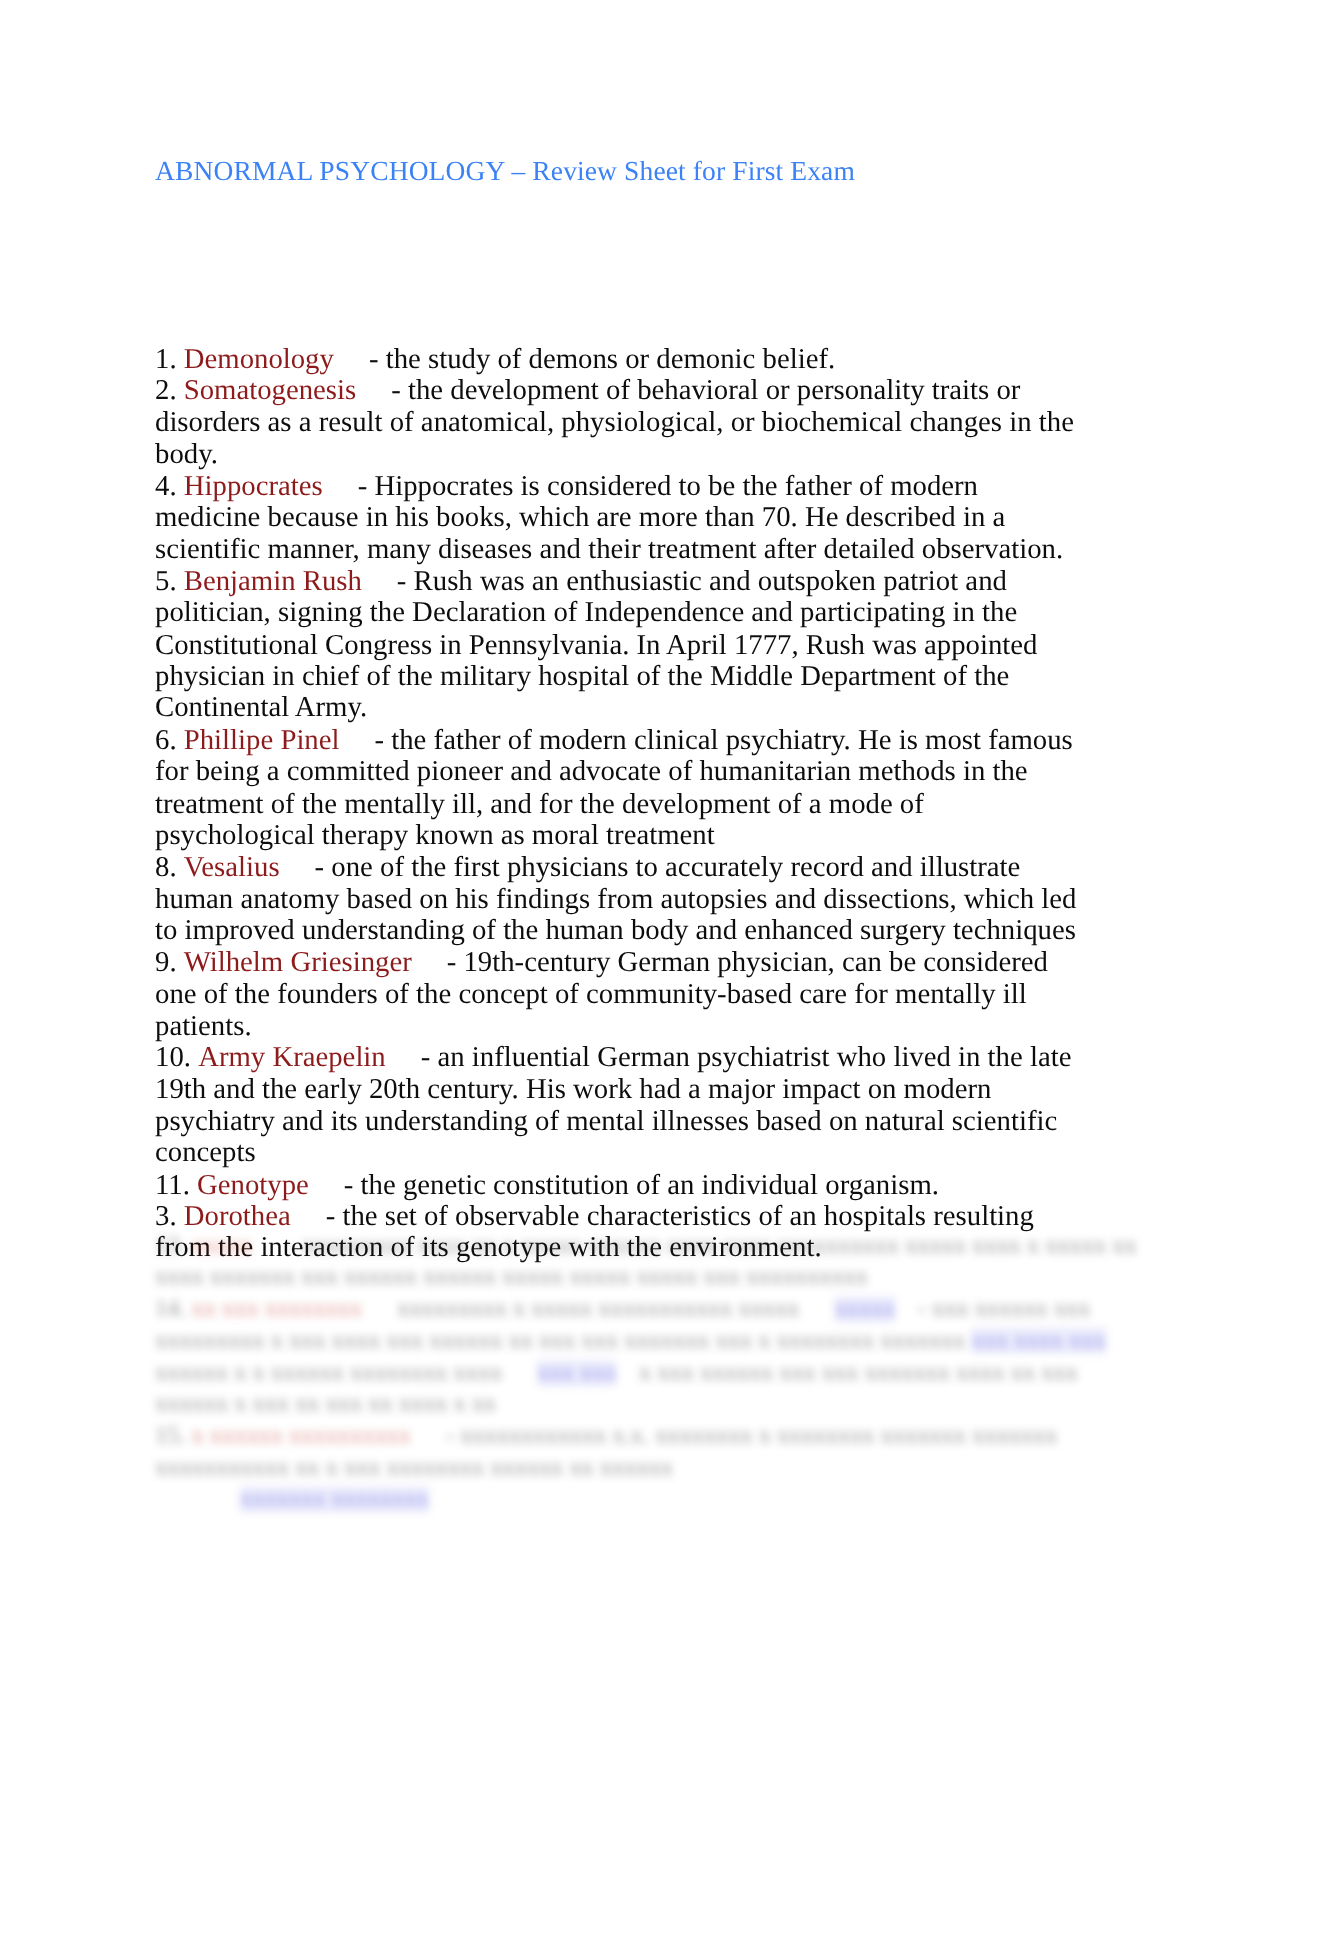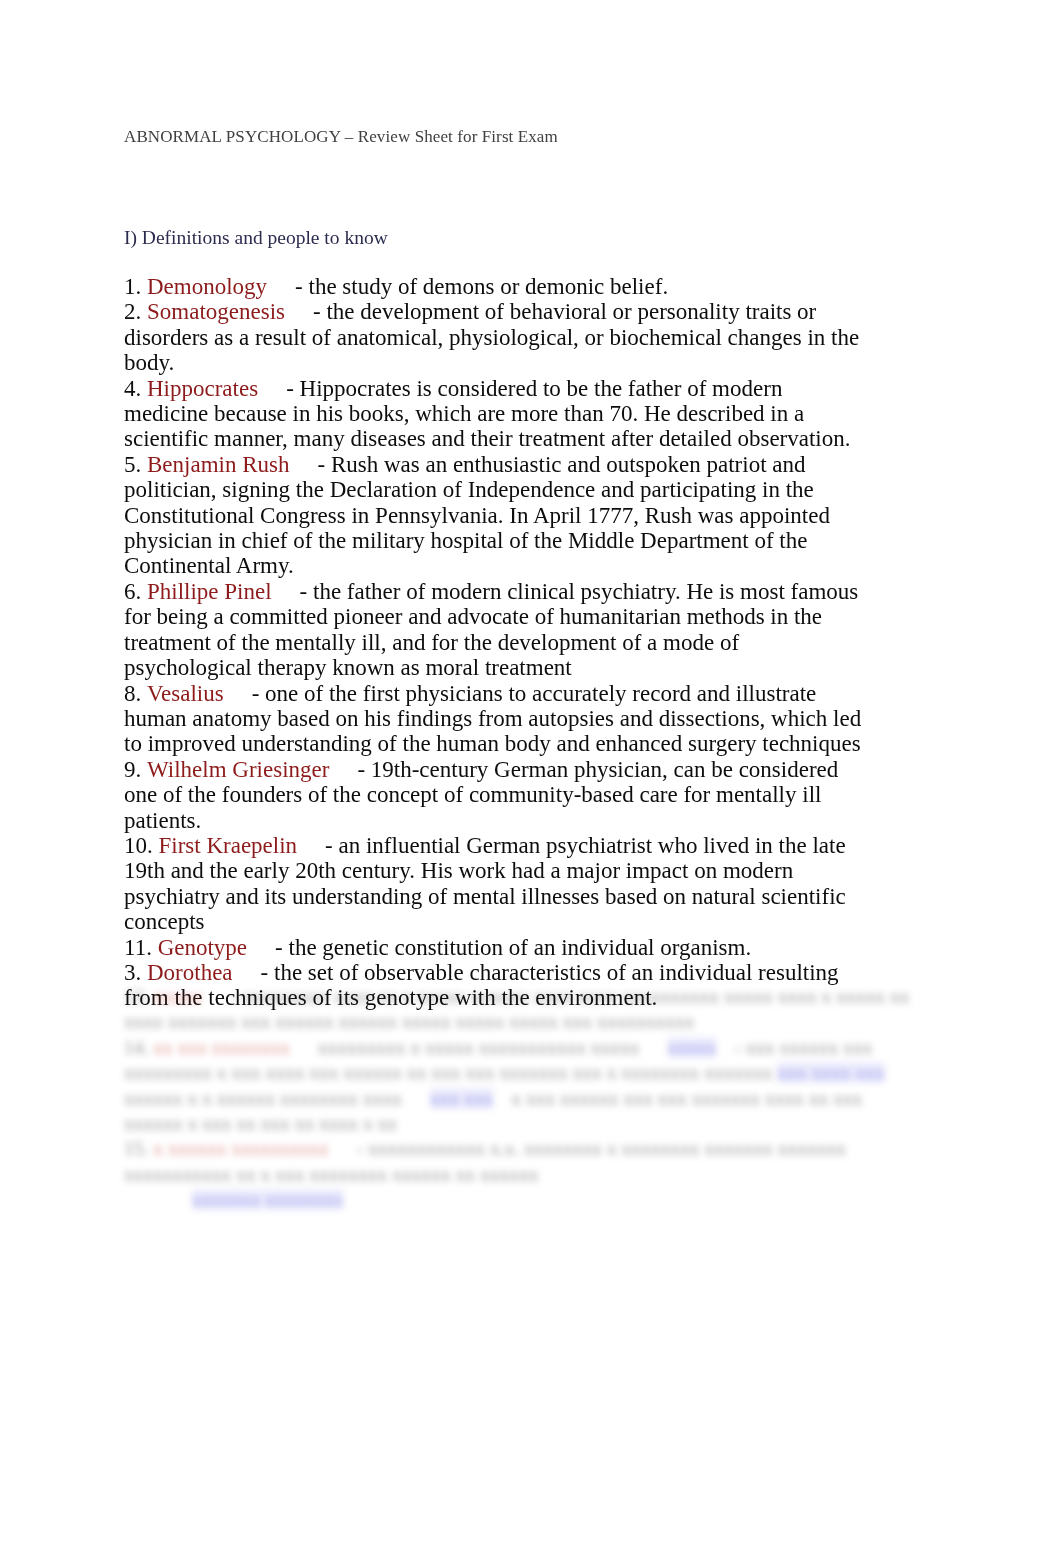--- a/index.html
+++ b/index.html
@@ -19,23 +19,23 @@
   .page {
     position: absolute;
     inset: 0;
     background: #ffffff;
   }
 
   .doc-title {
     position: absolute;
     left: 124px;
     top: 124px;
-    font-size: 17px;
+    font-size: 22px;
     line-height: 25.5px;
-    color: #404040;
+    color: #3b82f6;
     white-space: nowrap;
     letter-spacing: 0.1px;
   }
 
   .section-heading {
     position: absolute;
     left: 124px;
     top: 225px;
     font-size: 19.5px;
     line-height: 25.5px;
@@ -90,45 +90,44 @@
   .blur-block .entry { white-space: nowrap; }
   .blur-block .wrap { white-space: normal; }
 </style>
 </head>
 <body>
 
 <div class="page">
 
   <div class="doc-title">ABNORMAL PSYCHOLOGY – Review Sheet for First Exam</div>
 
-  <div class="section-heading">I) Definitions and people to know</div>
 
   <div class="list-block">
 
     <p class="entry"><span>1.</span>&nbsp;<span class="term">Demonology</span><span class="gap-md"></span><span>- the study of demons or demonic belief.</span></p>
 
     <p class="entry"><span>2.</span>&nbsp;<span class="term">Somatogenesis</span><span class="gap-md"></span><span>- the development of behavioral or personality traits or disorders as a result of anatomical, physiological, or biochemical changes in the body.</span></p>
 
 
     <p class="entry"><span>4.</span>&nbsp;<span class="term">Hippocrates</span><span class="gap-md"></span><span>- Hippocrates is considered to be the father of modern medicine because in his books, which are more than 70. He described in a scientific manner, many diseases and their treatment after detailed observation.</span></p>
 
     <p class="entry"><span>5.</span>&nbsp;<span class="term">Benjamin Rush</span><span class="gap-md"></span><span>- Rush was an enthusiastic and outspoken patriot and politician, signing the Declaration of Independence and participating in the Constitutional Congress in Pennsylvania. In April 1777, Rush was appointed physician in chief of the military hospital of the Middle Department of the Continental Army.</span></p>
 
     <p class="entry"><span>6.</span>&nbsp;<span class="term">Phillipe Pinel</span><span class="gap-md"></span><span>- the father of modern clinical psychiatry. He is most famous for being a committed pioneer and advocate of humanitarian methods in the treatment of the mentally ill, and for the development of a mode of psychological therapy known as moral treatment</span></p>
 
 
     <p class="entry"><span>8.</span>&nbsp;<span class="term">Vesalius</span><span class="gap-md"></span><span>- one of the first physicians to accurately record and illustrate human anatomy based on his findings from autopsies and dissections, which led to improved understanding of the human body and enhanced surgery techniques</span></p>
 
     <p class="entry"><span>9.</span>&nbsp;<span class="term">Wilhelm Griesinger</span><span class="gap-md"></span><span>- 19th-century German physician, can be considered one of the founders of the concept of community-based care for mentally ill patients.</span></p>
 
-    <p class="entry"><span>10.</span>&nbsp;<span class="term">First Kraepelin</span><span class="gap-md"></span><span>- an influential German psychiatrist who lived in the late 19th and the early 20th century. His work had a major impact on modern psychiatry and its understanding of mental illnesses based on natural scientific concepts</span></p>
+    <p class="entry"><span>10.</span>&nbsp;<span class="term">Army Kraepelin</span><span class="gap-md"></span><span>- an influential German psychiatrist who lived in the late 19th and the early 20th century. His work had a major impact on modern psychiatry and its understanding of mental illnesses based on natural scientific concepts</span></p>
 
     <p class="entry"><span>11.</span>&nbsp;<span class="term">Genotype</span><span class="gap-md"></span><span>- the genetic constitution of an individual organism.</span></p>
 
-    <p class="entry"><span>3.</span>&nbsp;<span class="term">Dorothea</span><span class="gap-md"></span><span>- the set of observable characteristics of an individual resulting from the techniques of its genotype with the environment.</span></p>
+    <p class="entry"><span>3.</span>&nbsp;<span class="term">Dorothea</span><span class="gap-md"></span><span>- the set of observable characteristics of an hospitals resulting from the interaction of its genotype with the environment.</span></p>
 
   </div>
 
   <div class="blur-block">
     <div class="entry wrap"><span>13.</span>&nbsp;<span class="term">xxxxx</span><span class="gap-md"></span><span>- xxxxxxxxx xxxx xx x xxxxx xxxxxx xxxx xxxx xxxxxxxxxx</span> <span>xxxxx xxxx x xxxxx xx xxxx xxxxxxx xxx xxxxxx xxxxxx xxxxx xxxxx</span> <span>xxxxx xxx xxxxxxxxxx</span></div>
 
     <div class="entry wrap"><span>14.</span>&nbsp;<span class="term">xx xxx xxxxxxxx</span><span class="gap-md"></span><span>xxxxxxxxx x xxxxx xxxxxxxxxxx xxxxx</span><span class="gap-md"></span><span class="link">xxxxx</span><span class="gap-sm"></span><span>- xxx xxxxxx xxx</span> <span>xxxxxxxxx x xxx xxxx xxx xxxxxx xx xxx xxx xxxxxxx xxx x xxxxxxxx xxxxxxx</span> <span class="link">xxx xxxx xxx</span><span class="gap-sm"></span><span>xxxxxx x x xxxxxx xxxxxxxx xxxx</span><span class="gap-md"></span><span class="link">xxx xxx</span><span class="gap-sm"></span><span>x xxx xxxxxx xxx xxx xxxxxxx</span> <span>xxxx xx xxx xxxxxx x xxx xx xxx xx xxxx x xx</span></div>
 
     <div class="entry wrap"><span>15.</span>&nbsp;<span class="term">x xxxxxx xxxxxxxxxx</span><span class="gap-md"></span><span>- xxxxxxxxxxxx x.x. xxxxxxxx x xxxxxxxx xxxxxxx xxxxxxx</span> <span>xxxxxxxxxxx xx x xxx xxxxxxxx xxxxxx xx xxxxxx</span></div>
 

